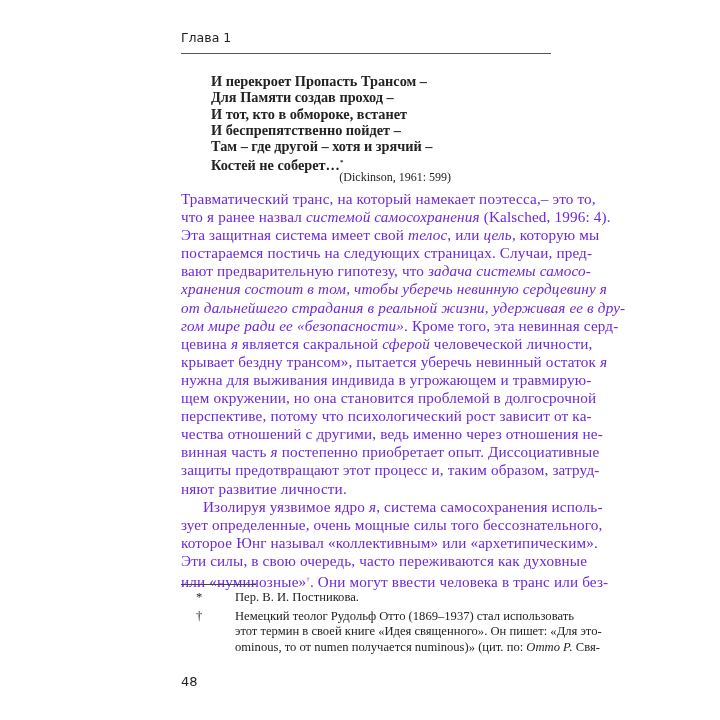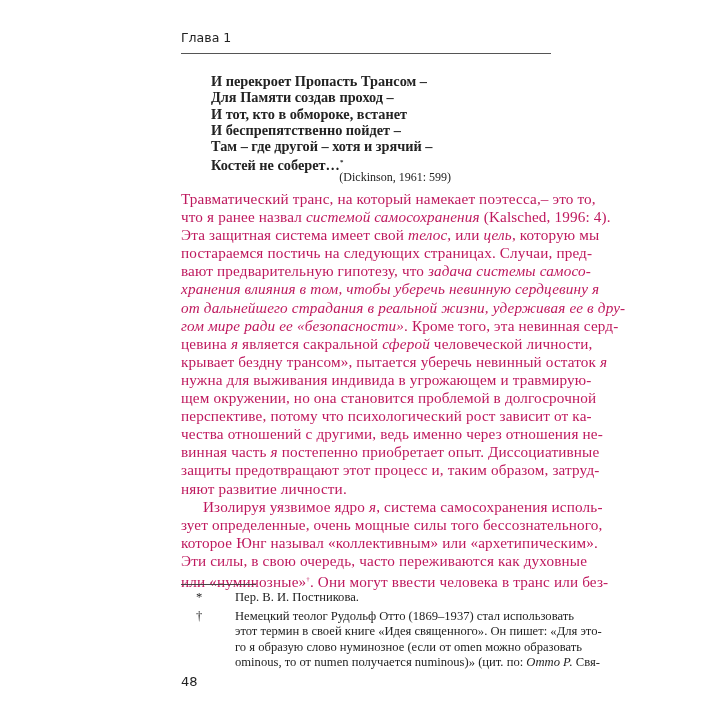--- a/index.html
+++ b/index.html
@@ -22,21 +22,21 @@
     font-size: 14.3px; line-height: 16.3px; color: #222;
   }
   .poem .line { white-space: nowrap; font-weight: bold; }
   .poem sup { font-size: 7px; vertical-align: 6px; }
   .citation {
     position: absolute; right: 169px; top: 170px;
     font-size: 12px; color: #222; white-space: nowrap;
   }
   .body-text {
     position: absolute; left: 181px; top: 190px; width: 371px;
-    font-size: 15.2px; line-height: 18.1px; color: #be185d;
+    font-size: 15.2px; line-height: 18.1px; color: #6d28d9;
     letter-spacing: 0.15px;
   }
   .body-text .ln { display: block; white-space: nowrap; text-align: justify; text-align-last: justify; height: 18.1px; overflow: visible; }
   .body-text .ln.last { text-align-last: left; }
   .body-text .ln.indent { padding-left: 22px; }
   .body-text i { font-style: italic; }
   .body-text sup { font-size: 7px; vertical-align: 6px; }
   .fn-rule {
     position: absolute; left: 181px; top: 584px; width: 75px; height: 0;
     border-top: 1px solid #444;
@@ -70,21 +70,21 @@
       <div class="line">Костей не соберет…<sup>*</sup></div>
     </div>
   <div class="citation serif">(Dickinson, 1961: 599)</div>
 
   <div class="body-text serif" id="body">
       <span class="ln"><span>Травматический транс, на который намекает поэтесса,– это то,</span></span>
       <span class="ln"><span>что я ранее назвал </span><i>системой самосохранения</i><span> (Kalsched, 1996: 4).</span></span>
       <span class="ln"><span>Эта защитная система имеет свой </span><i>телос</i><span>, или </span><i>цель</i><span>, которую мы</span></span>
       <span class="ln"><span>постараемся постичь на следующих страницах. Случаи, пред-</span></span>
       <span class="ln"><span>вают предварительную гипотезу, что </span><i>задача системы самосо-</i></span>
-      <span class="ln"><i>хранения влияния в том, чтобы уберечь невинную сердцевину я</i></span>
+      <span class="ln"><i>хранения состоит в том, чтобы уберечь невинную сердцевину я</i></span>
       <span class="ln"><i>от дальнейшего страдания в реальной жизни, удерживая ее в дру-</i></span>
       <span class="ln"><i>гом мире ради ее «безопасности»</i><span>. Кроме того, эта невинная серд-</span></span>
       <span class="ln"><span>цевина </span><i>я</i><span> является сакральной </span><i>сферой</i><span> человеческой личности,</span></span>
       <span class="ln"><span>крывает бездну трансом», пытается уберечь невинный остаток </span><i>я</i></span>
       <span class="ln"><span>нужна для выживания индивида в угрожающем и травмирую-</span></span>
       <span class="ln"><span>щем окружении, но она становится проблемой в долгосрочной</span></span>
       <span class="ln"><span>перспективе, потому что психологический рост зависит от ка-</span></span>
       <span class="ln"><span>чества отношений с другими, ведь именно через отношения не-</span></span>
       <span class="ln"><span>винная часть </span><i>я</i><span> постепенно приобретает опыт. Диссоциативные</span></span>
       <span class="ln"><span>защиты предотвращают этот процесс и, таким образом, затруд-</span></span>
@@ -99,19 +99,18 @@
   <div class="fn-rule"></div>
   <div class="footnotes serif" id="footnotes">
       <div class="fn">
         <span class="mark">*</span>
         <span class="ln last"><span>Пер. В. И. Постникова.</span></span>
       </div>
       <div class="fn">
         <span class="mark">†</span>
         <span class="ln"><span>Немецкий теолог Рудольф Отто (1869–1937) стал использовать</span></span>
         <span class="ln"><span>этот термин в своей книге «Идея священного». Он пишет: «Для это-</span></span>
-        <span class="ln"><span>го я образую слово нуминозное (если от omen можно образовать</span></span>
         <span class="ln"><span>ominous, то от numen получается numinous)» (цит. по: </span><i>Отто Р.</i><span> Свя-</span></span>
       </div>
     </div>
 
   <div class="page-number">48</div>
 </div>
 
 </body></html>

